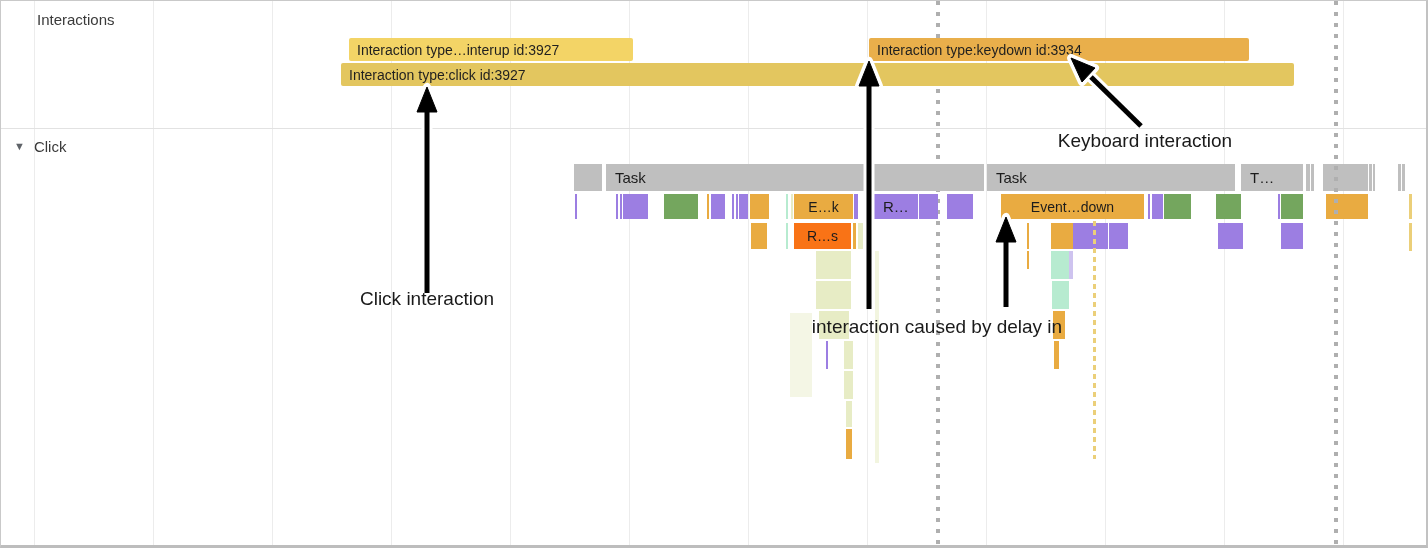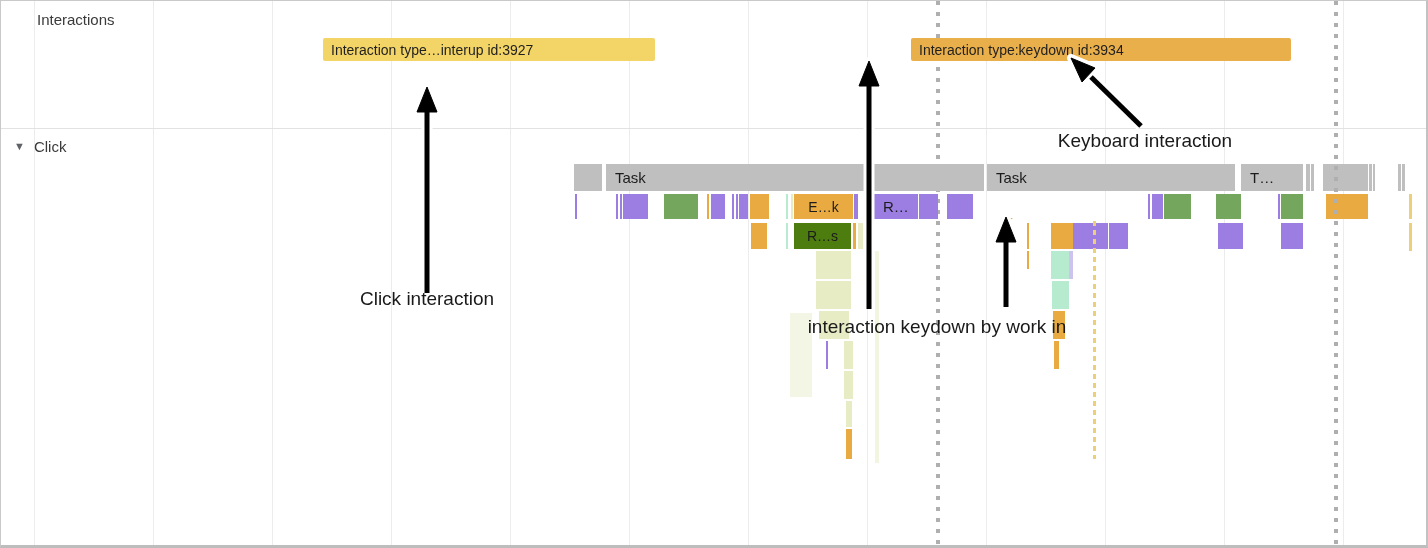--- a/index.html
+++ b/index.html
@@ -39,24 +39,27 @@
       <div class="grid" style="left: 509px;"></div>
       <div class="grid" style="left: 628px;"></div>
       <div class="grid" style="left: 747px;"></div>
       <div class="grid" style="left: 866px;"></div>
       <div class="grid" style="left: 985px;"></div>
       <div class="grid" style="left: 1104px;"></div>
       <div class="grid" style="left: 1223px;"></div>
       <div class="grid" style="left: 1342px;"></div>
       <div class="dot" style="left: 935px;"></div>
       <div class="dot front" style="left: 1333px;"></div>
-      <div class="ibar" style="left: 322px; top: 37px; width: 332px; background: rgb(243, 212, 102);">
+      <div class="ibar" style="left: 348px; top: 37px; width: 284px; background: rgb(243, 212, 102);">
         <span>Interaction type…interup id:3927</span>
       </div>
-      <div class="ibar" style="left: 910px; top: 37px; width: 380px; background: rgb(233, 175, 75); text-align: right;">
+      <div class="ibar" style="left: 340px; top: 62px; width: 953px; background: rgb(227, 198, 95);">
+        <span>Interaction type:click id:3927</span>
+      </div>
+      <div class="ibar" style="left: 868px; top: 37px; width: 380px; background: rgb(233, 175, 75); text-align: right;">
         <span>Interaction type:keydown id:3934</span>
       </div>
       <div class="fbar" style="left: 573px; top: 163px; width: 28px; height: 27px; background: rgb(191, 191, 191);"></div>
       <div class="fbar la" style="left: 605px; top: 163px; width: 378px; height: 27px; background: rgb(191, 191, 191);">
         <span>Task</span>
       </div>
       <div class="fbar la" style="left: 986px; top: 163px; width: 248px; height: 27px; background: rgb(191, 191, 191);">
         <span>Task</span>
       </div>
       <div class="fbar la" style="left: 1240px; top: 163px; width: 62px; height: 27px; background: rgb(191, 191, 191);">
@@ -84,32 +87,35 @@
       <div class="fbar" style="left: 790px; top: 193px; width: 2px; height: 25px; background: rgb(231, 236, 197);"></div>
       <div class="fbar" style="left: 793px; top: 193px; width: 59px; height: 25px; background: rgb(233, 171, 65);">
         <span>E…k</span>
       </div>
       <div class="fbar" style="left: 853px; top: 193px; width: 4px; height: 25px; background: rgb(156, 126, 226);"></div>
       <div class="fbar la" style="left: 873px; top: 193px; width: 44px; height: 25px; background: rgb(156, 126, 226);">
         <span>R…</span>
       </div>
       <div class="fbar" style="left: 918px; top: 193px; width: 19px; height: 25px; background: rgb(156, 126, 226);"></div>
       <div class="fbar" style="left: 946px; top: 193px; width: 26px; height: 25px; background: rgb(156, 126, 226);"></div>
+      <div class="fbar" style="left: 1000px; top: 193px; width: 143px; height: 25px; background: rgb(233, 171, 65);">
+        <span>Event…down</span>
+      </div>
       <div class="fbar" style="left: 1000px; top: 217px; width: 12px; height: 9px; background: rgb(233, 171, 65); clip-path: polygon(0px 0px, 100% 0px, 0px 100%);"></div>
       <div class="fbar" style="left: 1147px; top: 193px; width: 2px; height: 25px; background: rgb(156, 126, 226);"></div>
       <div class="fbar" style="left: 1151px; top: 193px; width: 11px; height: 25px; background: rgb(156, 126, 226);"></div>
       <div class="fbar" style="left: 1163px; top: 193px; width: 27px; height: 25px; background: rgb(116, 166, 94);"></div>
       <div class="fbar" style="left: 1215px; top: 193px; width: 25px; height: 25px; background: rgb(116, 166, 94);"></div>
       <div class="fbar" style="left: 1277px; top: 193px; width: 2px; height: 25px; background: rgb(156, 126, 226);"></div>
       <div class="fbar" style="left: 1280px; top: 193px; width: 22px; height: 25px; background: rgb(116, 166, 94);"></div>
       <div class="fbar" style="left: 1325px; top: 193px; width: 42px; height: 25px; background: rgb(233, 171, 65);"></div>
       <div class="fbar" style="left: 1408px; top: 193px; width: 3px; height: 25px; background: rgb(235, 207, 121);"></div>
       <div class="fbar" style="left: 750px; top: 222px; width: 16px; height: 26px; background: rgb(233, 171, 65);"></div>
       <div class="fbar" style="left: 785px; top: 222px; width: 2px; height: 26px; background: rgb(183, 235, 208);"></div>
-      <div class="fbar" style="left: 793px; top: 222px; width: 57px; height: 26px; background: #4d7c0f;">
+      <div class="fbar" style="left: 793px; top: 222px; width: 57px; height: 26px; background: #f97316;">
         <span>R…s</span>
       </div>
       <div class="fbar" style="left: 852px; top: 222px; width: 3px; height: 26px; background: rgb(233, 171, 65);"></div>
       <div class="fbar" style="left: 857px; top: 222px; width: 5px; height: 26px; background: rgb(231, 236, 197);"></div>
       <div class="fbar" style="left: 1026px; top: 222px; width: 2px; height: 26px; background: rgb(233, 171, 65);"></div>
       <div class="fbar" style="left: 1050px; top: 222px; width: 22px; height: 26px; background: rgb(233, 171, 65);"></div>
       <div class="fbar" style="left: 1072px; top: 222px; width: 35px; height: 26px; background: rgb(156, 126, 226);"></div>
       <div class="fbar" style="left: 1108px; top: 222px; width: 19px; height: 26px; background: rgb(156, 126, 226);"></div>
       <div class="fbar" style="left: 1217px; top: 222px; width: 25px; height: 26px; background: rgb(156, 126, 226);"></div>
       <div class="fbar" style="left: 1280px; top: 222px; width: 22px; height: 26px; background: rgb(156, 126, 226);"></div>
@@ -169,16 +175,16 @@
       </g>
     </svg>
   <div id="annotations">
       <div class="ann" style="left: 426px; top: 284px; text-align: center;">
         <div>Click interaction</div>
       </div>
       <div class="ann" style="left: 1144px; top: 126px;">
         <div>Keyboard interaction</div>
       </div>
       <div class="ann" style="left: 936px; top: 312px;">
-        <div>interaction keydown by work in</div>
+        <div>interaction caused by delay in</div>
       </div>
     </div>
 </div>
 
 </body></html>

